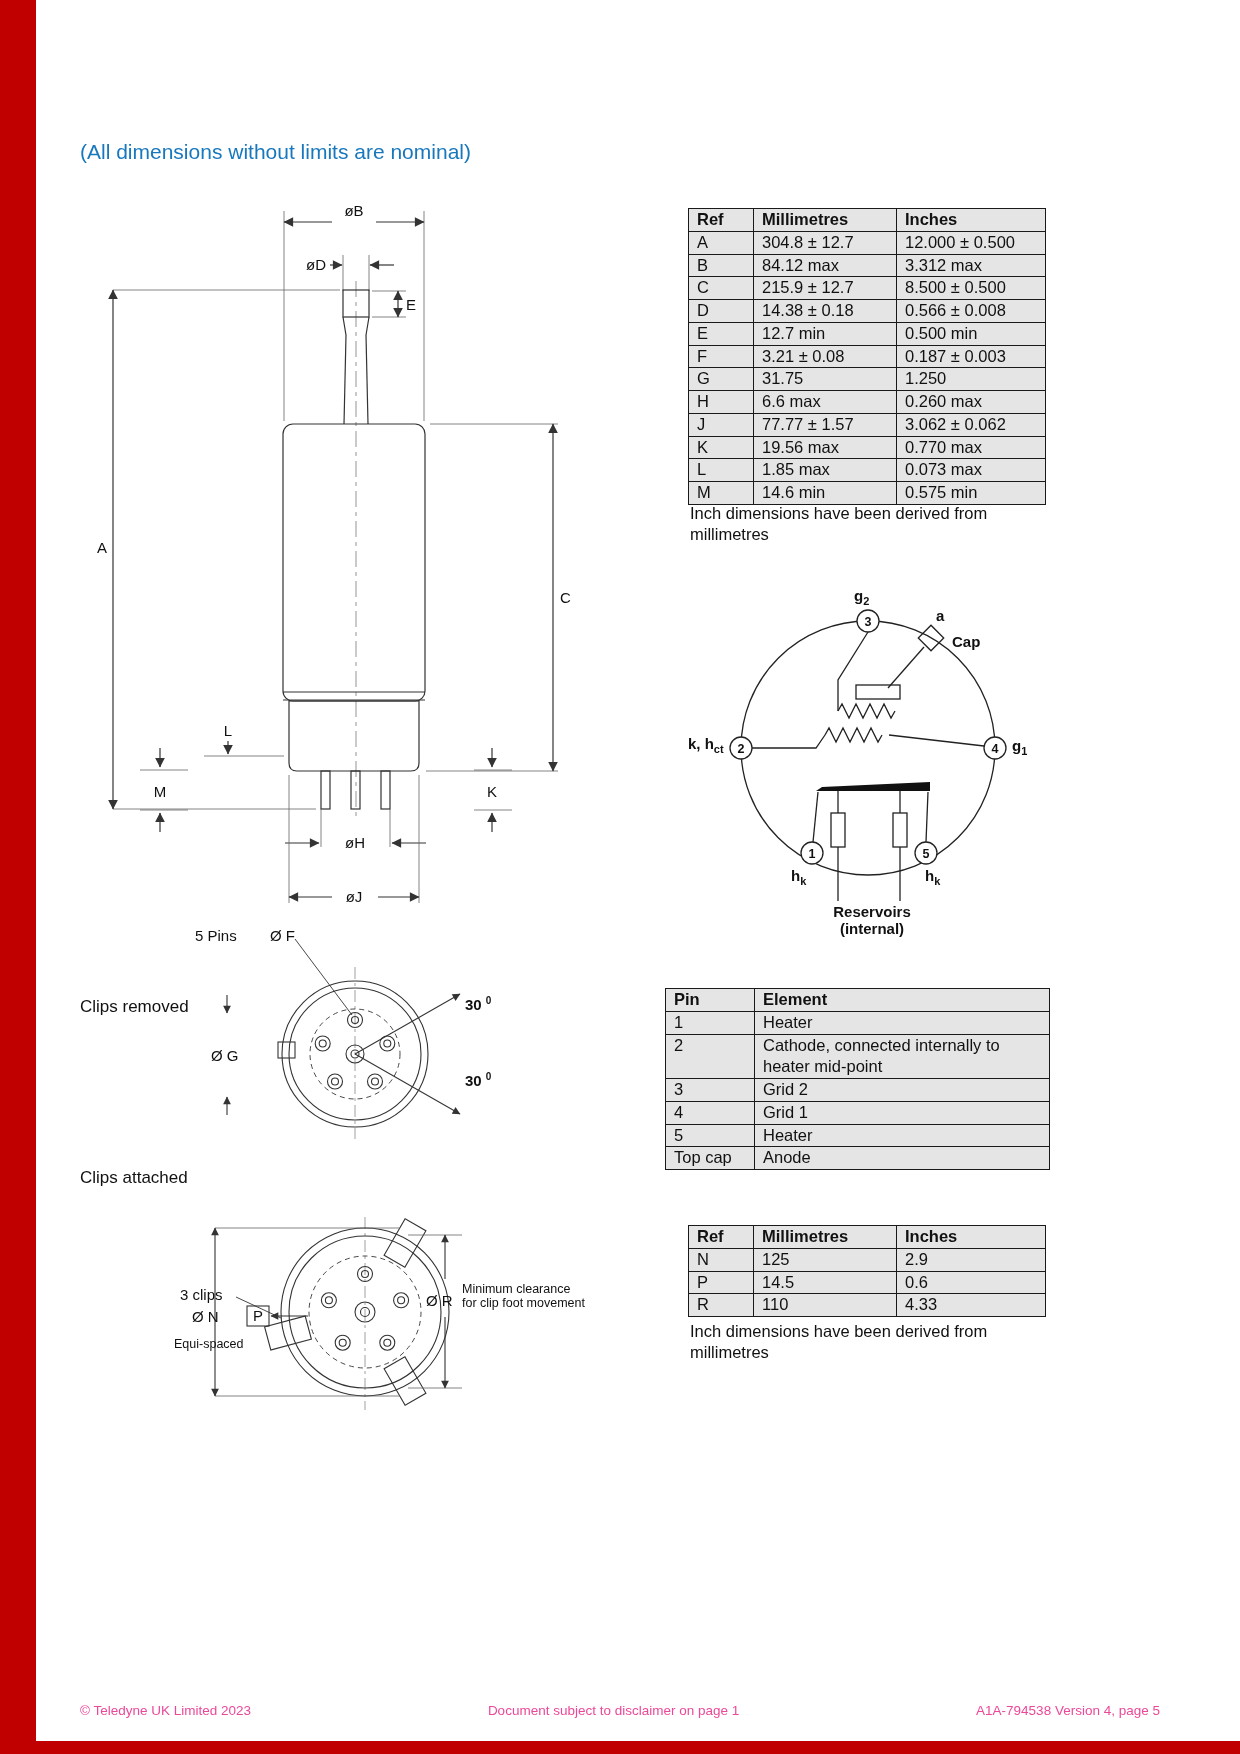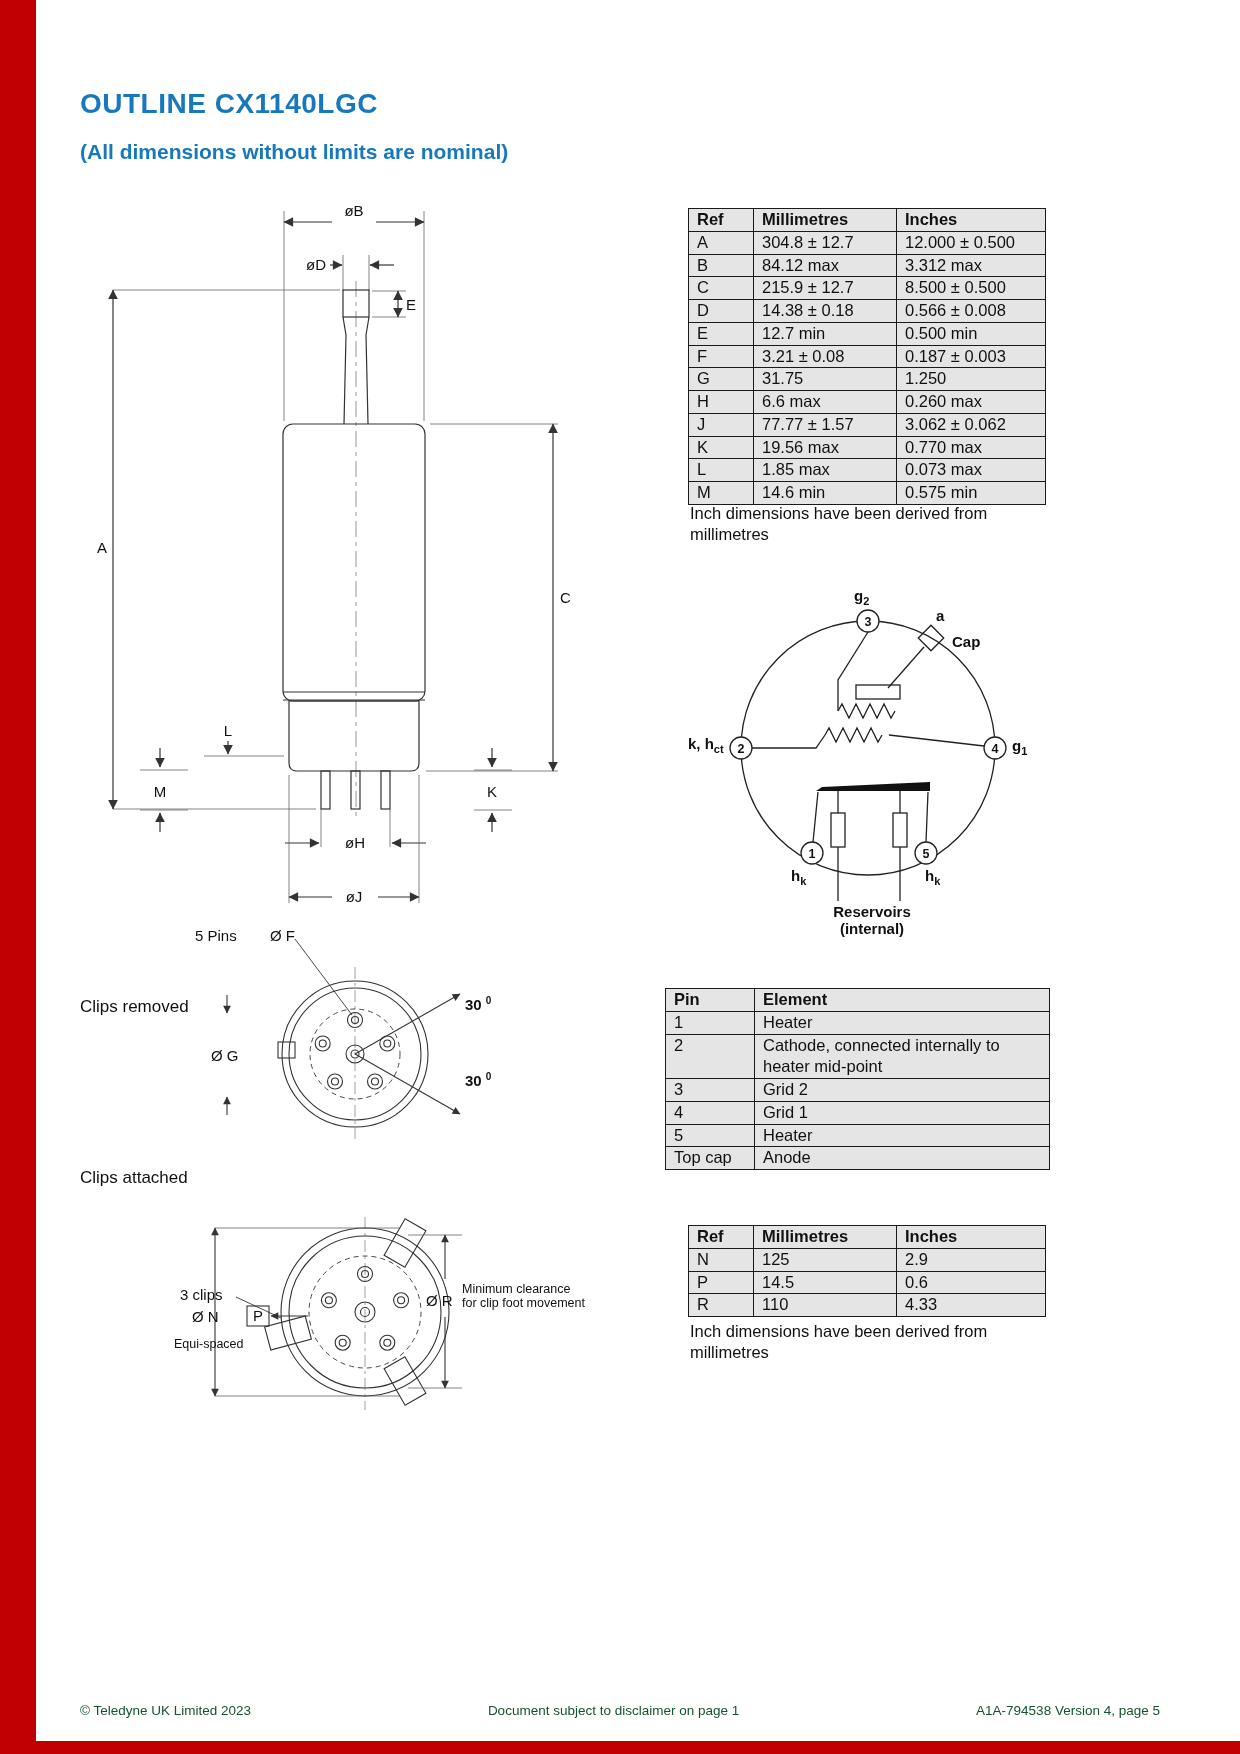--- a/index.html
+++ b/index.html
@@ -2,21 +2,21 @@
 <html><head>
 <meta charset="utf-8">
 <style>
   html,body{margin:0;padding:0;background:#888;}
   .page{position:relative;width:1240px;height:1754px;background:#ffffff;
         font-family:"Liberation Sans",sans-serif;color:#111;overflow:hidden;margin:0 auto;}
   .bar-left{position:absolute;left:0;top:0;width:36px;height:100%;background:#c00000;}
   .bar-bottom{position:absolute;left:0;bottom:0;width:100%;height:13px;background:#c00000;}
 
   .title{position:absolute;left:80px;top:88px;margin:0;font-size:28px;font-weight:bold;color:#1878be;letter-spacing:.5px;}
-  .subtitle{position:absolute;left:80px;top:140px;margin:0;font-size:21px;font-weight:bold;color:#1878be;}
+  .subtitle{position:absolute;left:80px;top:140px;margin:0;font-size:21px;font-weight:normal;color:#1878be;}
 
   table{border-collapse:collapse;font-size:16.5px;position:absolute;background:#e5e5e5;}
   th,td{border:1.5px solid #1a1a1a;padding:0px 8px;text-align:left;vertical-align:top;line-height:1.32;}
   th{font-weight:bold;}
   .dim-table{left:688px;top:208px;}
   .dim-table td,.dim-table th{white-space:nowrap;}
   .dim-table td:nth-child(1),.dim-table th:nth-child(1){min-width:48px;}
   .dim-table td:nth-child(2),.dim-table th:nth-child(2){min-width:126px;}
   .dim-table td:nth-child(3),.dim-table th:nth-child(3){min-width:132px;}
   .pin-table{left:665px;top:988px;}
@@ -44,30 +44,29 @@
   .schematic{position:absolute;left:688px;top:585px;width:420px;height:370px;}
   .schematic .sl{position:absolute;font-size:15px;font-weight:bold;white-space:nowrap;}
   .schematic sub{font-size:11px;}
   .res-label{position:absolute;left:124px;top:318px;width:120px;text-align:center;font-weight:bold;font-size:15px;line-height:1.15;}
 
   .baseview{position:absolute;left:175px;top:909px;width:420px;height:235px;}
   .baseview .deg{position:absolute;font-size:15px;font-weight:bold;}
   .baseview sup{font-size:10px;}
   .clipview{position:absolute;left:150px;top:1205px;width:480px;height:220px;}
 
-  .footer{position:absolute;left:80px;top:1703px;width:1080px;display:flex;justify-content:space-between;font-size:13.5px;color:#14532d;}
+  .footer{position:absolute;left:80px;top:1703px;width:1080px;display:flex;justify-content:space-between;font-size:13.5px;color:#ec4899;}
 </style>
 </head>
 <body>
 
 <div class="page">
   <div class="bar-left"></div>
   <div class="bar-bottom"></div>
 
-  <h1 class="title">OUTLINE CX1140LGC</h1>
   <h2 class="subtitle">(All dimensions without limits are nominal)</h2>
 
   <svg class="tube-svg" width="500" height="730" viewBox="0 0 500 730">
     <defs>
       <marker id="ta" viewBox="0 0 10 10" refX="9.5" refY="5" markerWidth="10" markerHeight="8" orient="auto-start-reverse">
         <path d="M0,0 L10,5 L0,10 z" fill="#333"></path>
       </marker>
     </defs>
     <g stroke="#333" stroke-width="1.2" fill="none">
 

